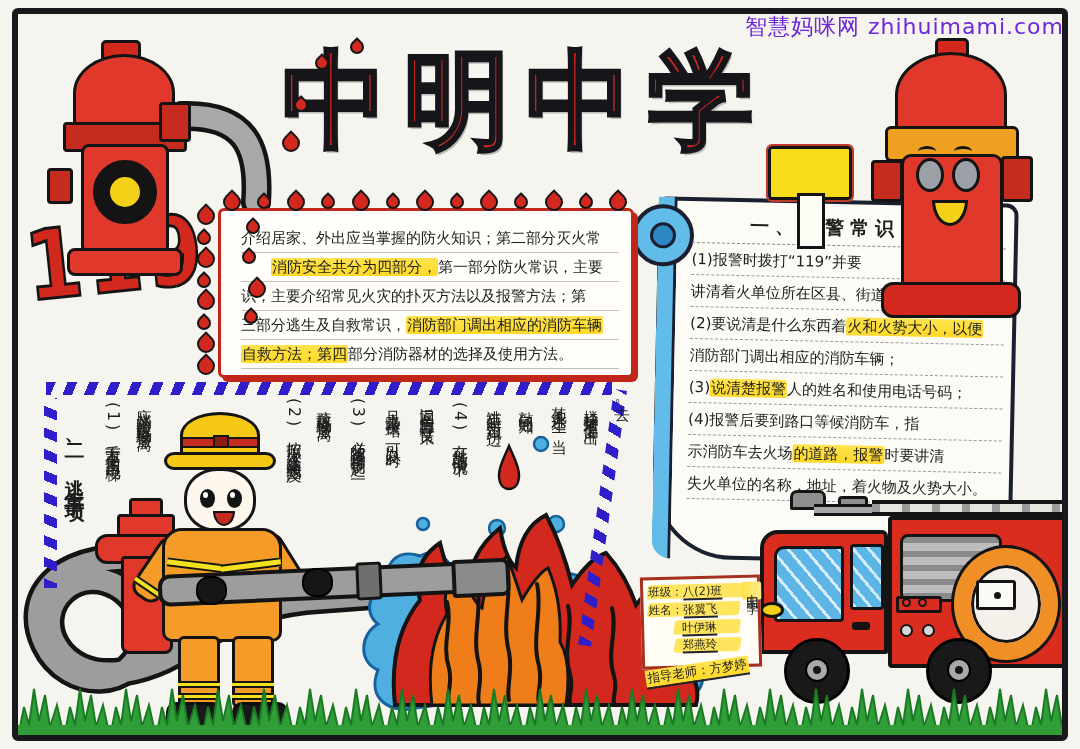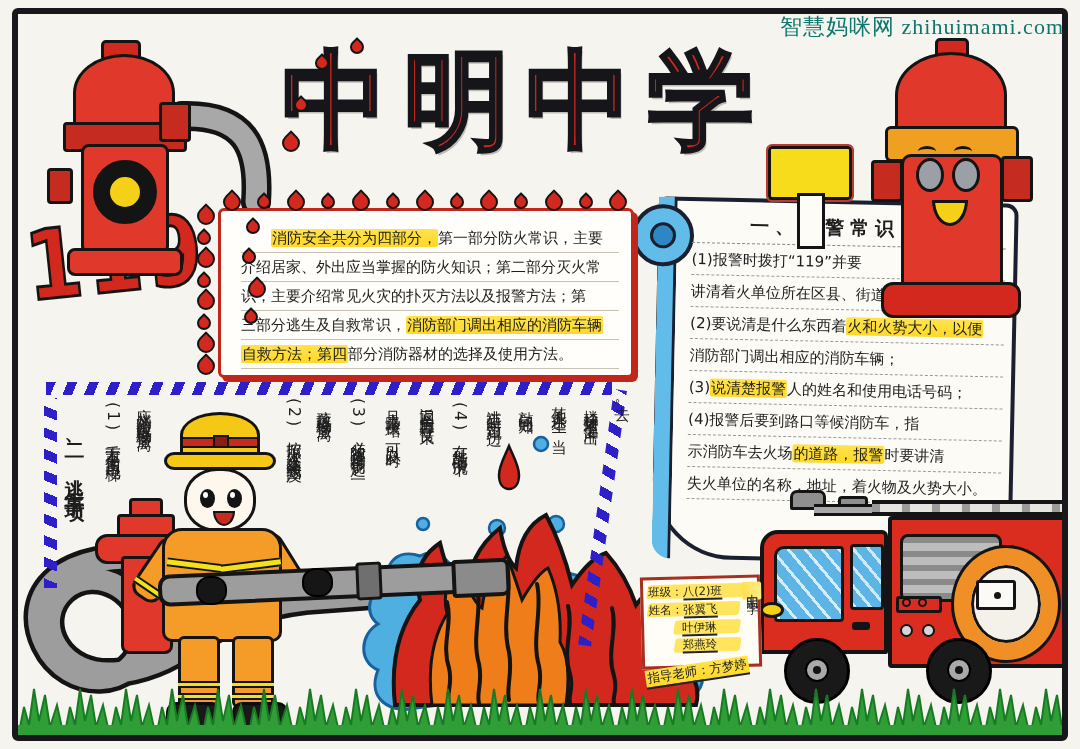--- a/index.html
+++ b/index.html
@@ -1,21 +1,21 @@
 <!DOCTYPE html>
 <html><head>
 <meta charset="utf-8">
 <style>
   html,body{margin:0;padding:0;background:#e8e6e0;}
   #poster{position:relative;width:1080px;height:749px;background:#f6f4ee;overflow:hidden;
           font-family:"DejaVu Sans","Liberation Sans",sans-serif;color:#1d1d1d;}
   
   .frame{position:absolute;left:12px;top:8px;right:12px;bottom:8px;border:6px solid #17171c;border-radius:6px;pointer-events:none;z-index:12;}
   
-  .watermark{position:absolute;top:12px;right:16px;font-size:22px;color:#0f766e;z-index:13;letter-spacing:1px;font-family:Liberation Serif, serif;}
+  .watermark{position:absolute;top:12px;right:16px;font-size:22px;color:#6d28d9;z-index:13;letter-spacing:1px;}
   
   .title{position:absolute;left:282px;top:30px;font-size:106px;font-weight:bold;color:#d3281e;
          letter-spacing:16px;-webkit-text-stroke:3px #15151a;text-shadow:2px 3px 0 rgba(20,20,20,.25);z-index:5;}
   
   .drop{position:absolute;background:#d3281e;border:2px solid #141414;border-radius:4% 50% 50% 50%;transform:rotate(45deg);width:14px;height:14px;z-index:6;}
   .drop.s{width:10px;height:10px;}
   
   .hyd{position:absolute;z-index:6;}
   .hyd .part{position:absolute;background:#e0392b;border:3px solid #141414;}
   
@@ -208,22 +208,22 @@
       <span class="fdrop"></span>
         <span class="fdrop sm"></span>
         <span class="fdrop"></span>
         <span class="fdrop sm"></span>
         <span class="fdrop"></span>
         <span class="fdrop sm"></span>
         <span class="fdrop"></span>
         <span class="fdrop"></span>
     </div>
     <div class="ibox-text">
+      <div class="ibox-line"><span>介绍居家、外出应当掌握的防火知识；第二部分灭火常</span></div>
       <div class="ibox-line indent"><span class="hl">消防安全共分为四部分，</span><span>第一部分防火常识，主要</span></div>
-      <div class="ibox-line"><span>介绍居家、外出应当掌握的防火知识；第二部分灭火常</span></div>
       <div class="ibox-line"><span>识，主要介绍常见火灾的扑灭方法以及报警方法；第</span></div>
       <div class="ibox-line"><span>三部分逃生及自救常识，</span><span class="hl">消防部门调出相应的消防车辆</span></div>
       <div class="ibox-line"><span class="hl">自救方法；第四</span><span>部分消防器材的选择及使用方法。</span></div>
     </div>
   </div>
 
   <div class="scroll">
     <div class="scroll-paper"></div>
     <div class="scroll-edge"></div>
     <div class="curl">

